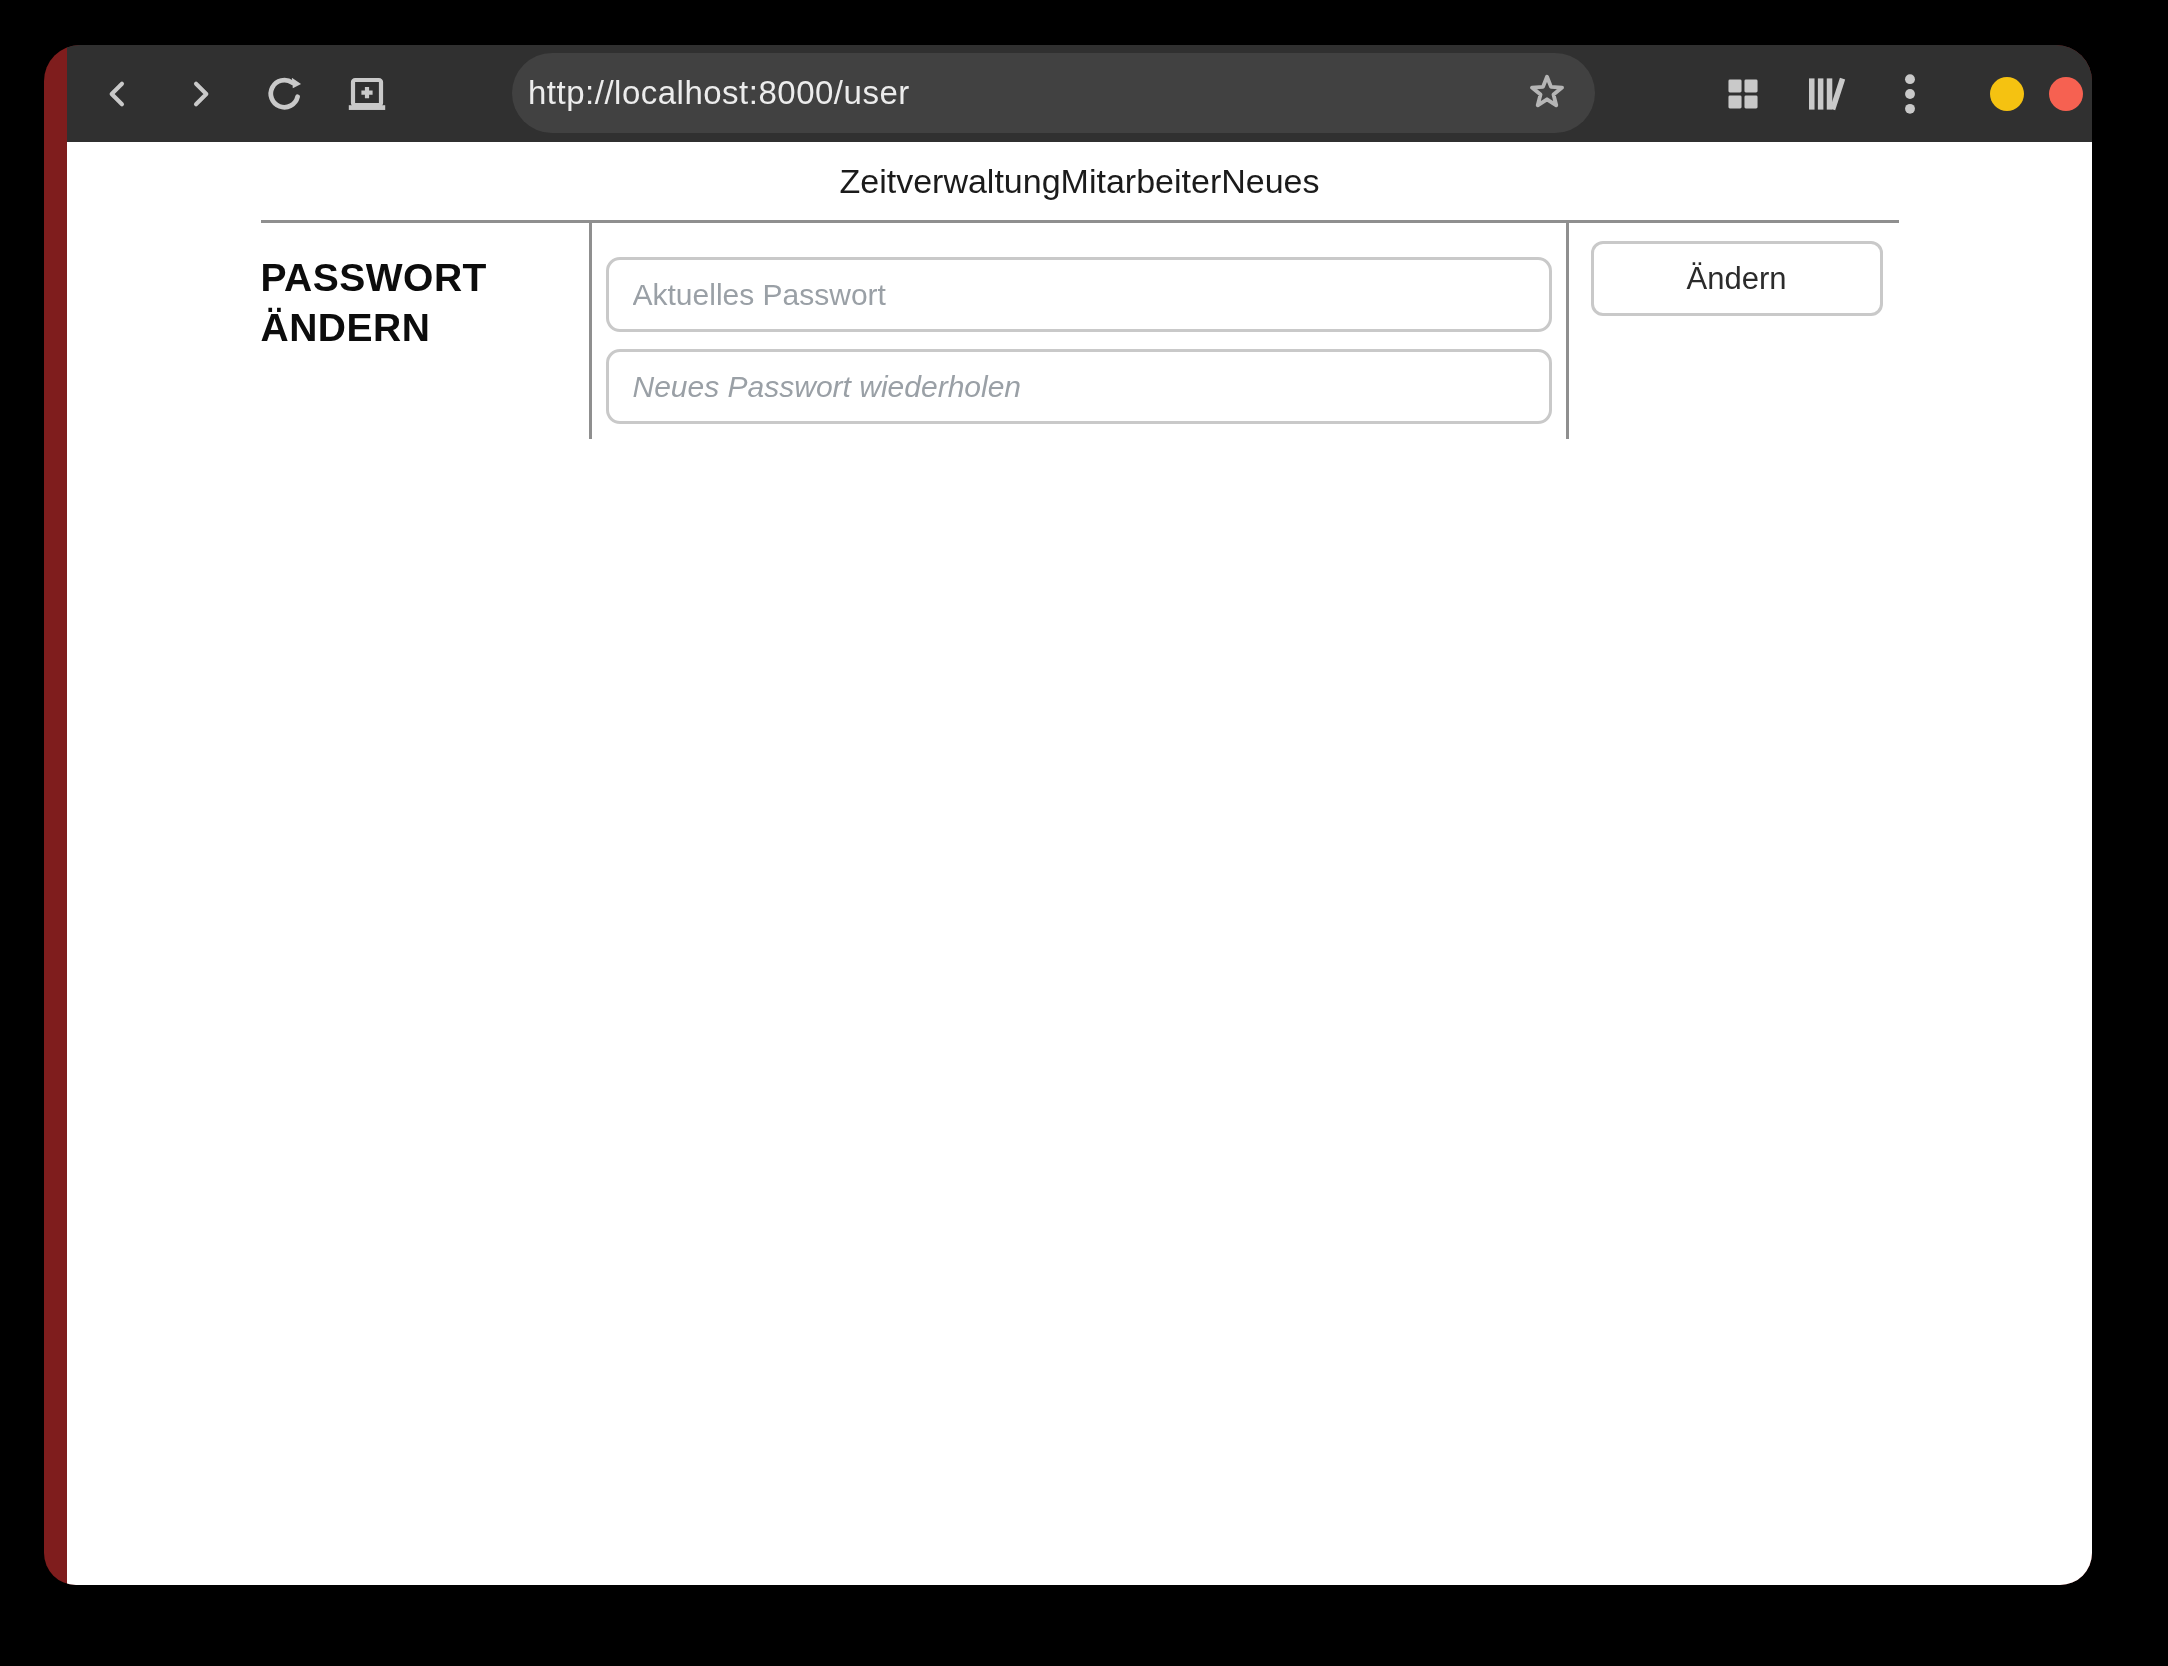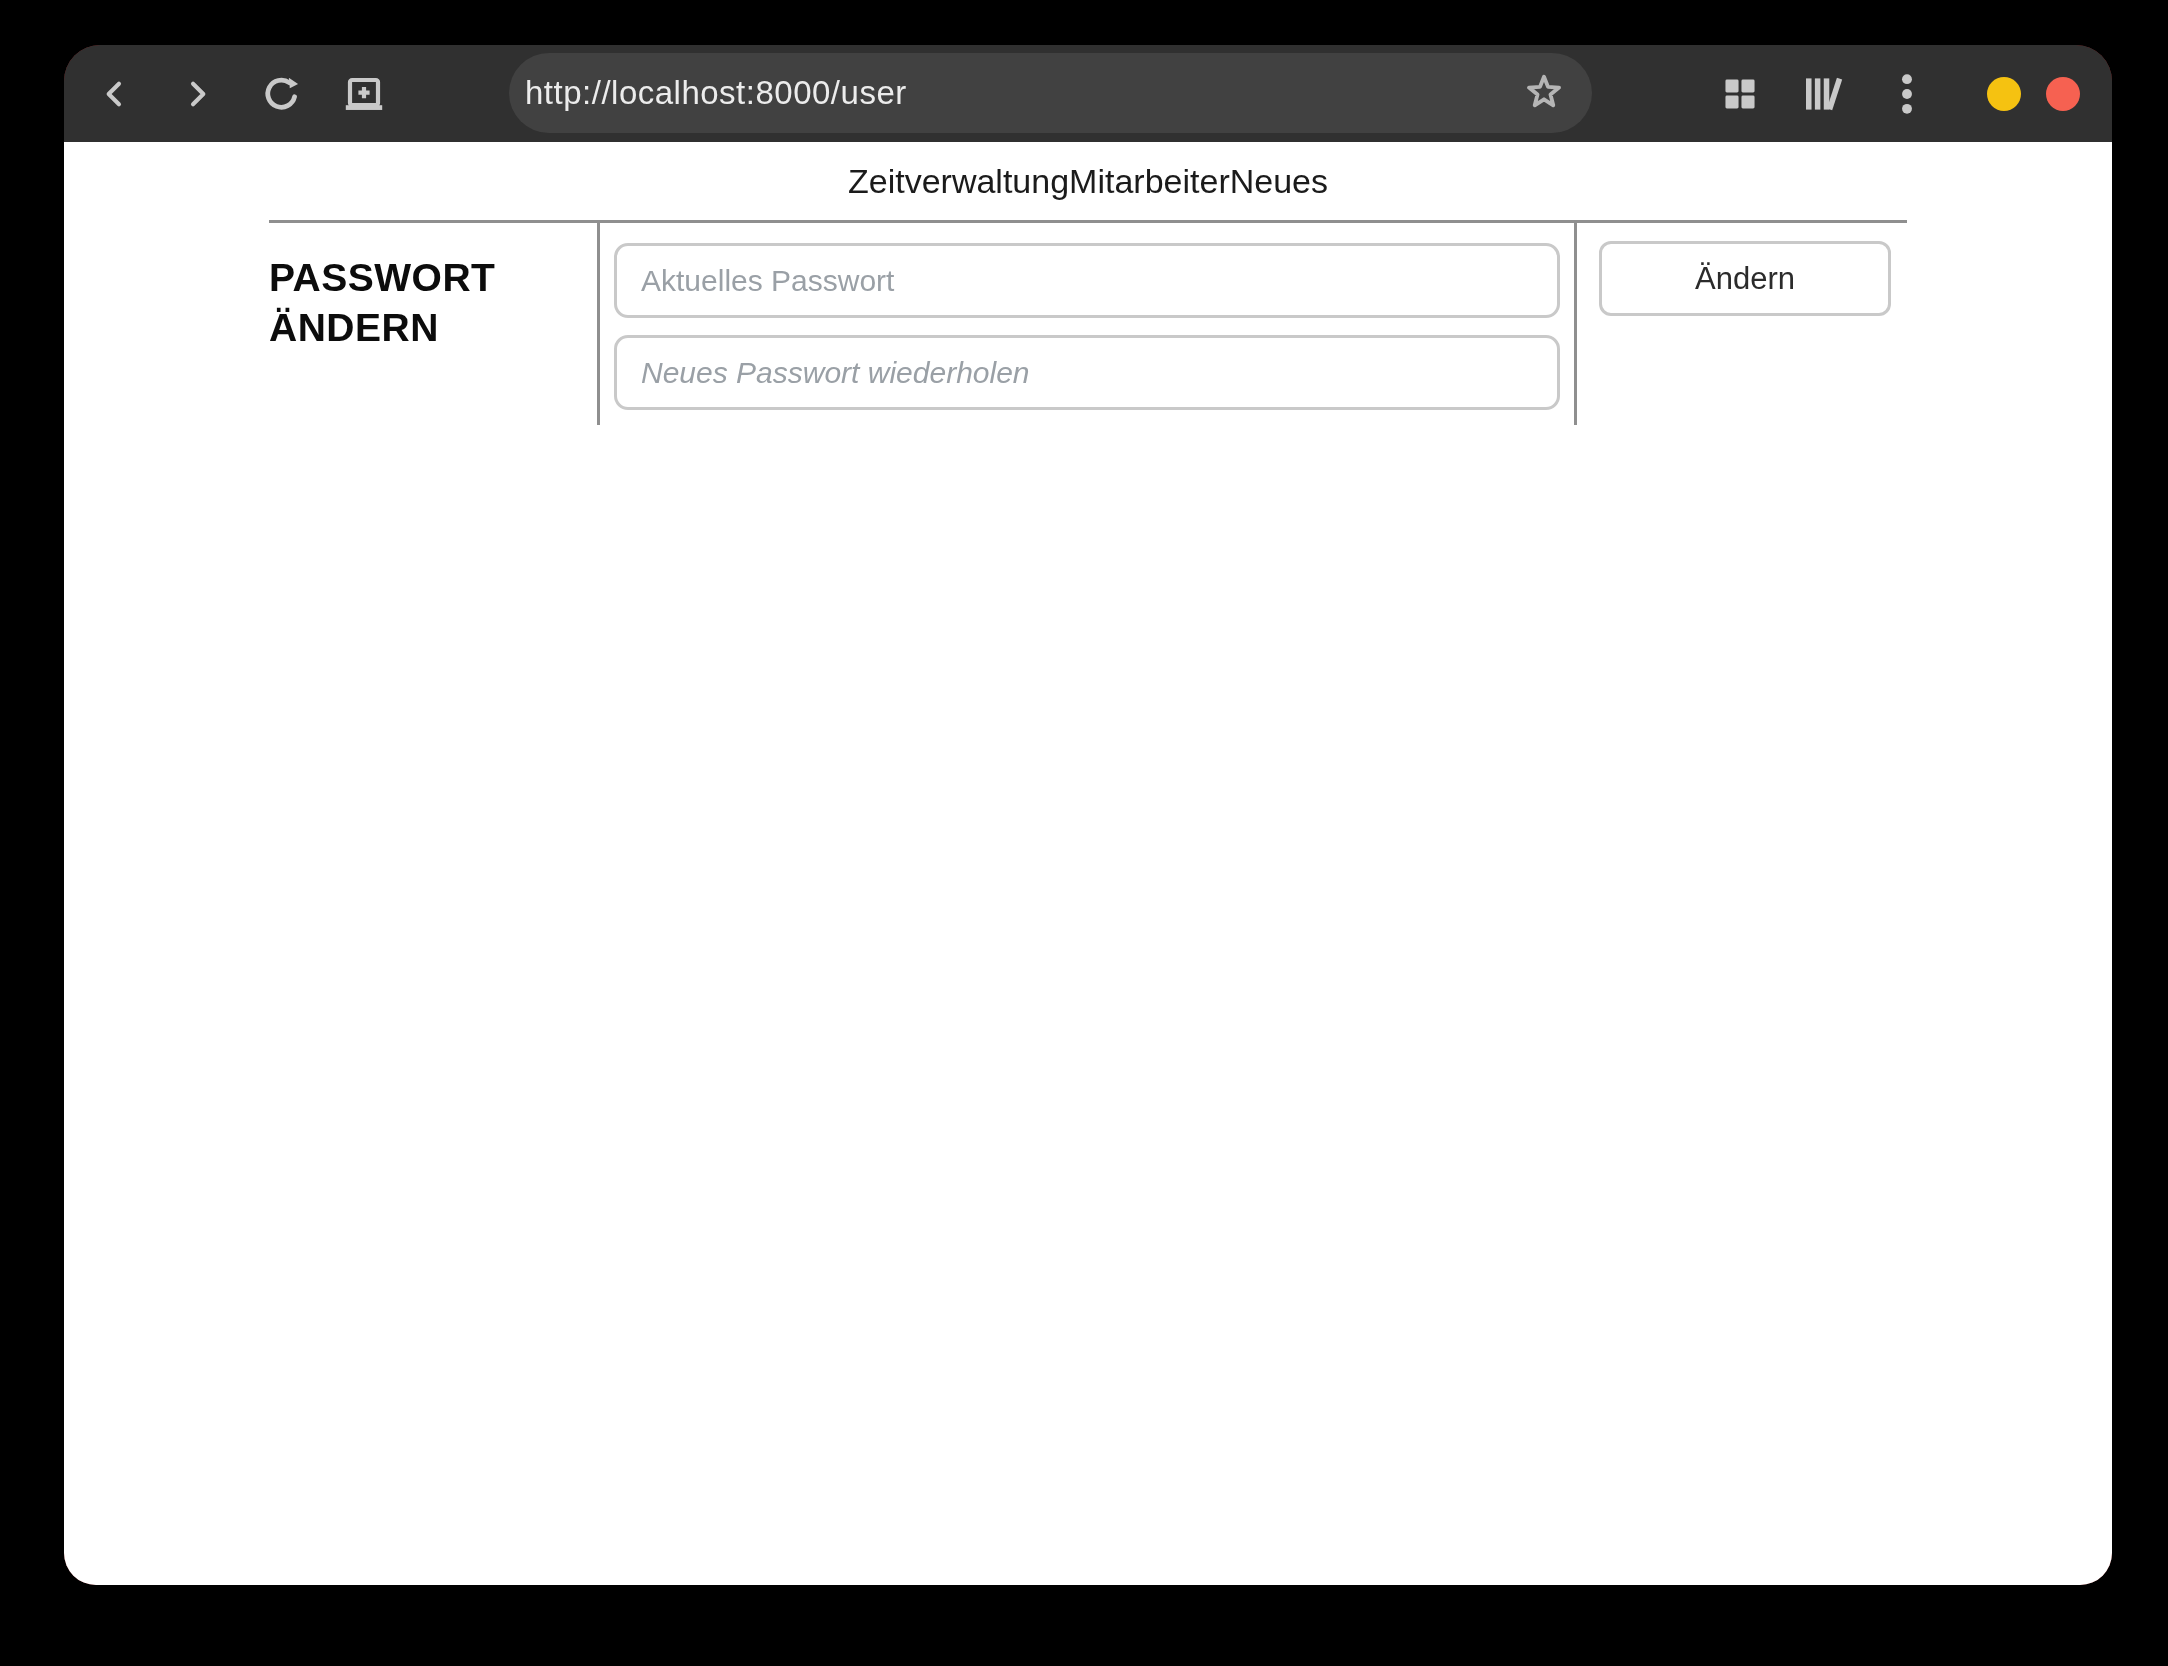--- a/index.html
+++ b/index.html
@@ -4,22 +4,22 @@
 <style>
   :root{
     --page_bg:#000; --titlebar:#303030; --urlbar:#414141; --icon:#c9c9c9;
     --url_text:#ececec; --minimize:#f5c211; --close:#f66151; --rule:#8f8f8f;
     --input_border:#c9c9c9; --placeholder:#9aa0a6; --text:#1b1b1b;
   }
   *{box-sizing:border-box;}
   html,body{margin:0;padding:0;background:var(--page_bg);}
   body{width:2168px;height:1666px;position:relative;font-family:"Liberation Sans",sans-serif;}
 
-  .window{position:absolute;left:64px;top:45px;width:2048px;height:1540px;
-    background:#7f1d1d;border-radius:36px 36px 32px 32px;overflow:hidden;}
+  .window{position:absolute;left:44px;top:45px;width:2048px;height:1540px;
+    background:#7f1d1d;border-radius:36px 36px 32px 32px;overflow:hidden;padding-left:23px;}
 
   
   .titlebar{position:relative;height:97px;background:var(--titlebar);color:var(--icon);}
   .tb{position:absolute;top:50%;transform:translate(-50%,-50%);display:flex;
       align-items:center;justify-content:center;background:none;border:none;padding:0;color:var(--icon);cursor:pointer;}
   .tb svg{display:block;}
   .urlbar{position:absolute;left:445px;top:8px;width:1083px;height:80px;background:var(--urlbar);
     border-radius:40px;display:flex;align-items:center;padding:0 70px 0 16px;cursor:text;}
   .urltext{font-size:33px;color:var(--url_text);letter-spacing:0.5px;white-space:nowrap;}
   .star-btn{position:absolute;left:1480px;top:50%;transform:translate(-50%,-50%);background:none;border:none;padding:0;color:#b5b5b5;cursor:pointer;}
@@ -32,21 +32,21 @@
   .container{width:1638px;margin:0 auto;}
   .nav{display:flex;justify-content:center;align-items:center;height:81px;
     border-bottom:3px solid var(--rule);}
   .nav a{font-size:34px;color:var(--text);text-decoration:none;cursor:pointer;}
 
   .form-row{display:grid;grid-template-columns:328px 980px 330px;}
   .cell-left{text-align:left;padding-top:30px;}
   .heading{font-weight:bold;font-size:39px;line-height:50px;letter-spacing:0.5px;color:#0c0c0c;}
   .cell-mid{border-left:3px solid var(--rule);border-right:3px solid var(--rule);
     padding:18px 14px 15px 14px;}
-  .cell-mid input{display:block;width:100%;height:75px;margin:2px 0 17px 0;
+  .cell-mid input{display:block;width:100%;height:75px;margin:16px 0 17px 0;
     border:3px solid var(--input_border);border-radius:14px;padding:0 24px;
     font-size:30px;color:#333;background:#fff;outline:none;font-family:"Liberation Sans",sans-serif;}
   .cell-mid input::placeholder{color:var(--placeholder);opacity:1;}
   .cell-mid input:last-child{margin-bottom:0;font-style:italic;}
   .cell-right{padding:18px 16px 0 22px;}
   .cell-right button{width:100%;height:75px;border:3px solid var(--input_border);
     border-radius:12px;background:#fff;font-size:31px;color:#2b2b2b;cursor:pointer;
     font-family:"Liberation Sans",sans-serif;}
 </style>
 </head>

